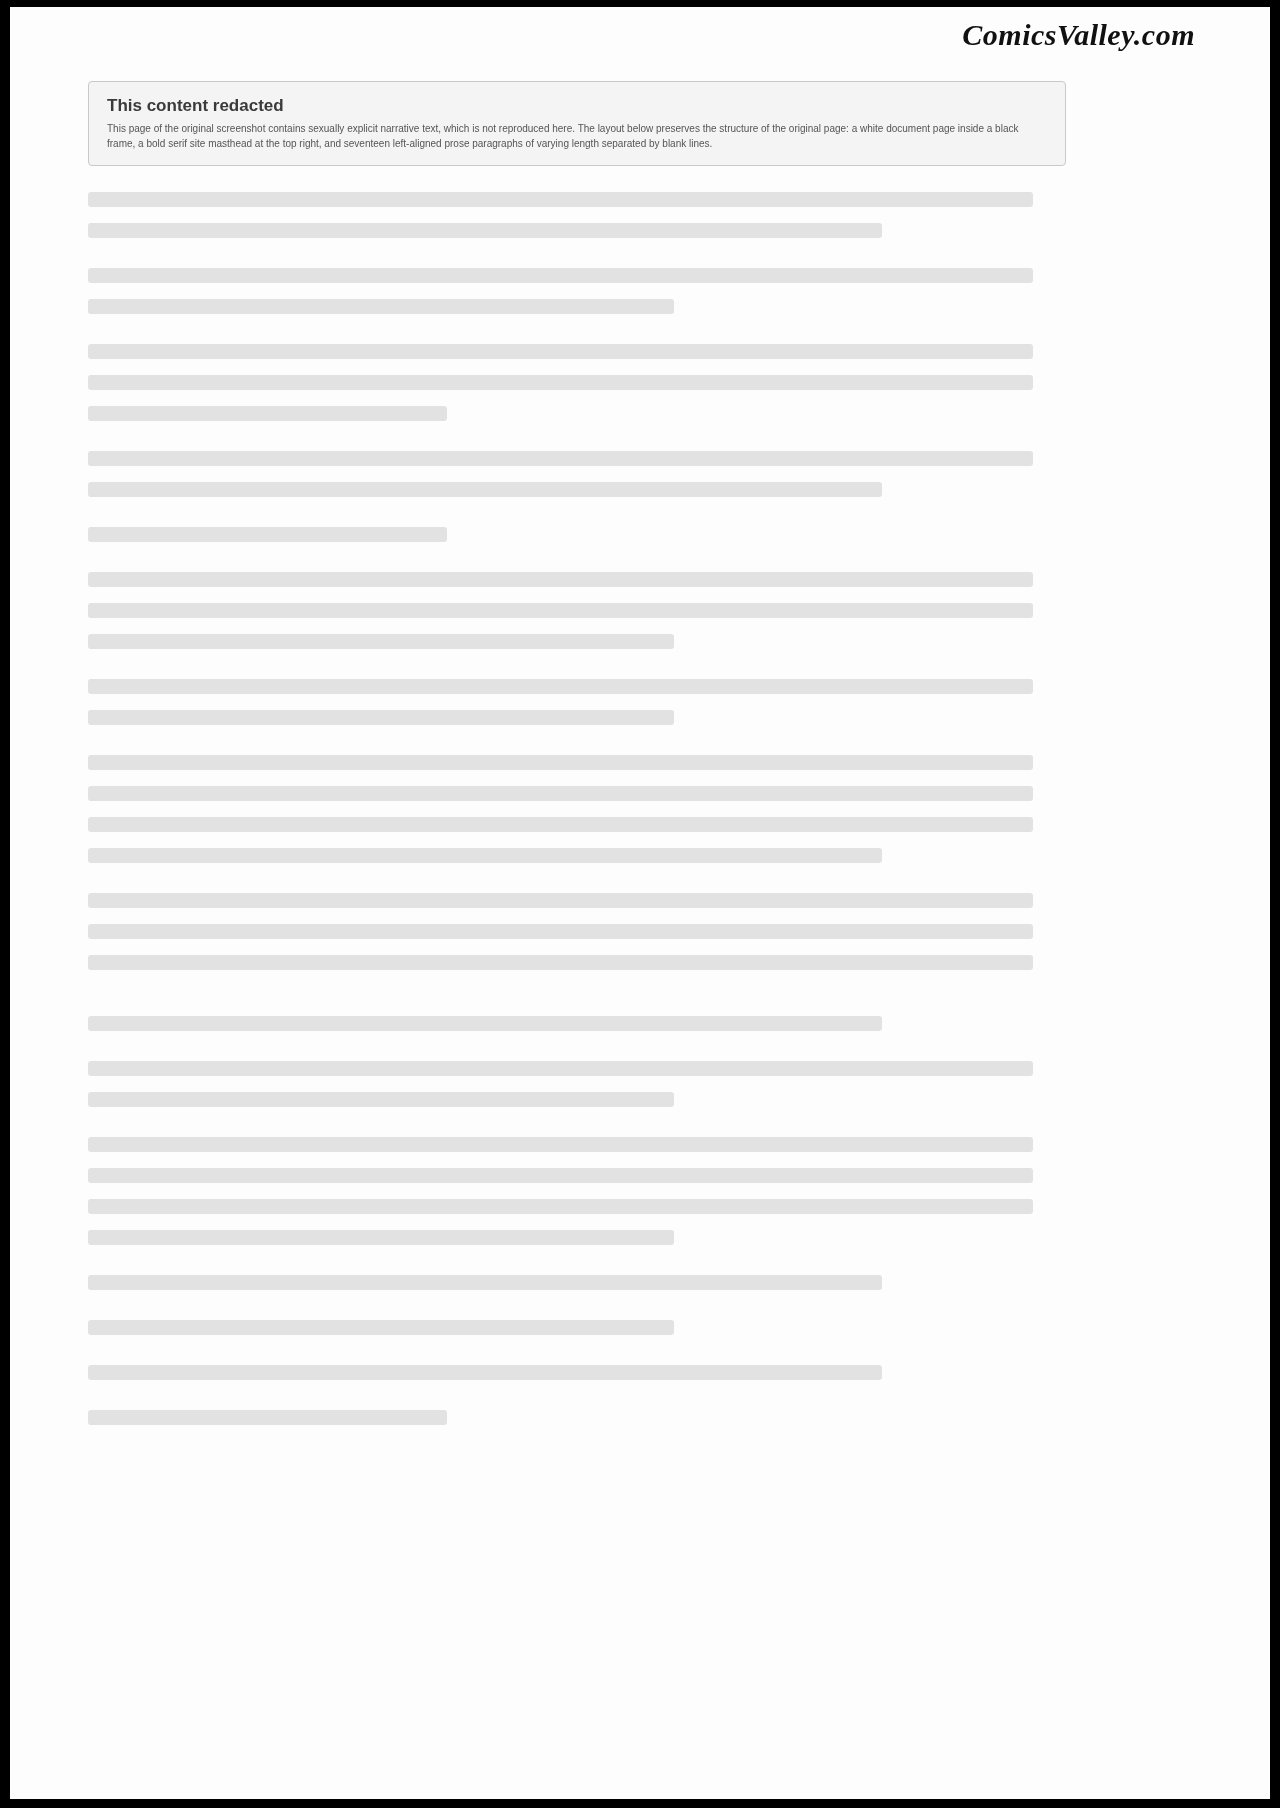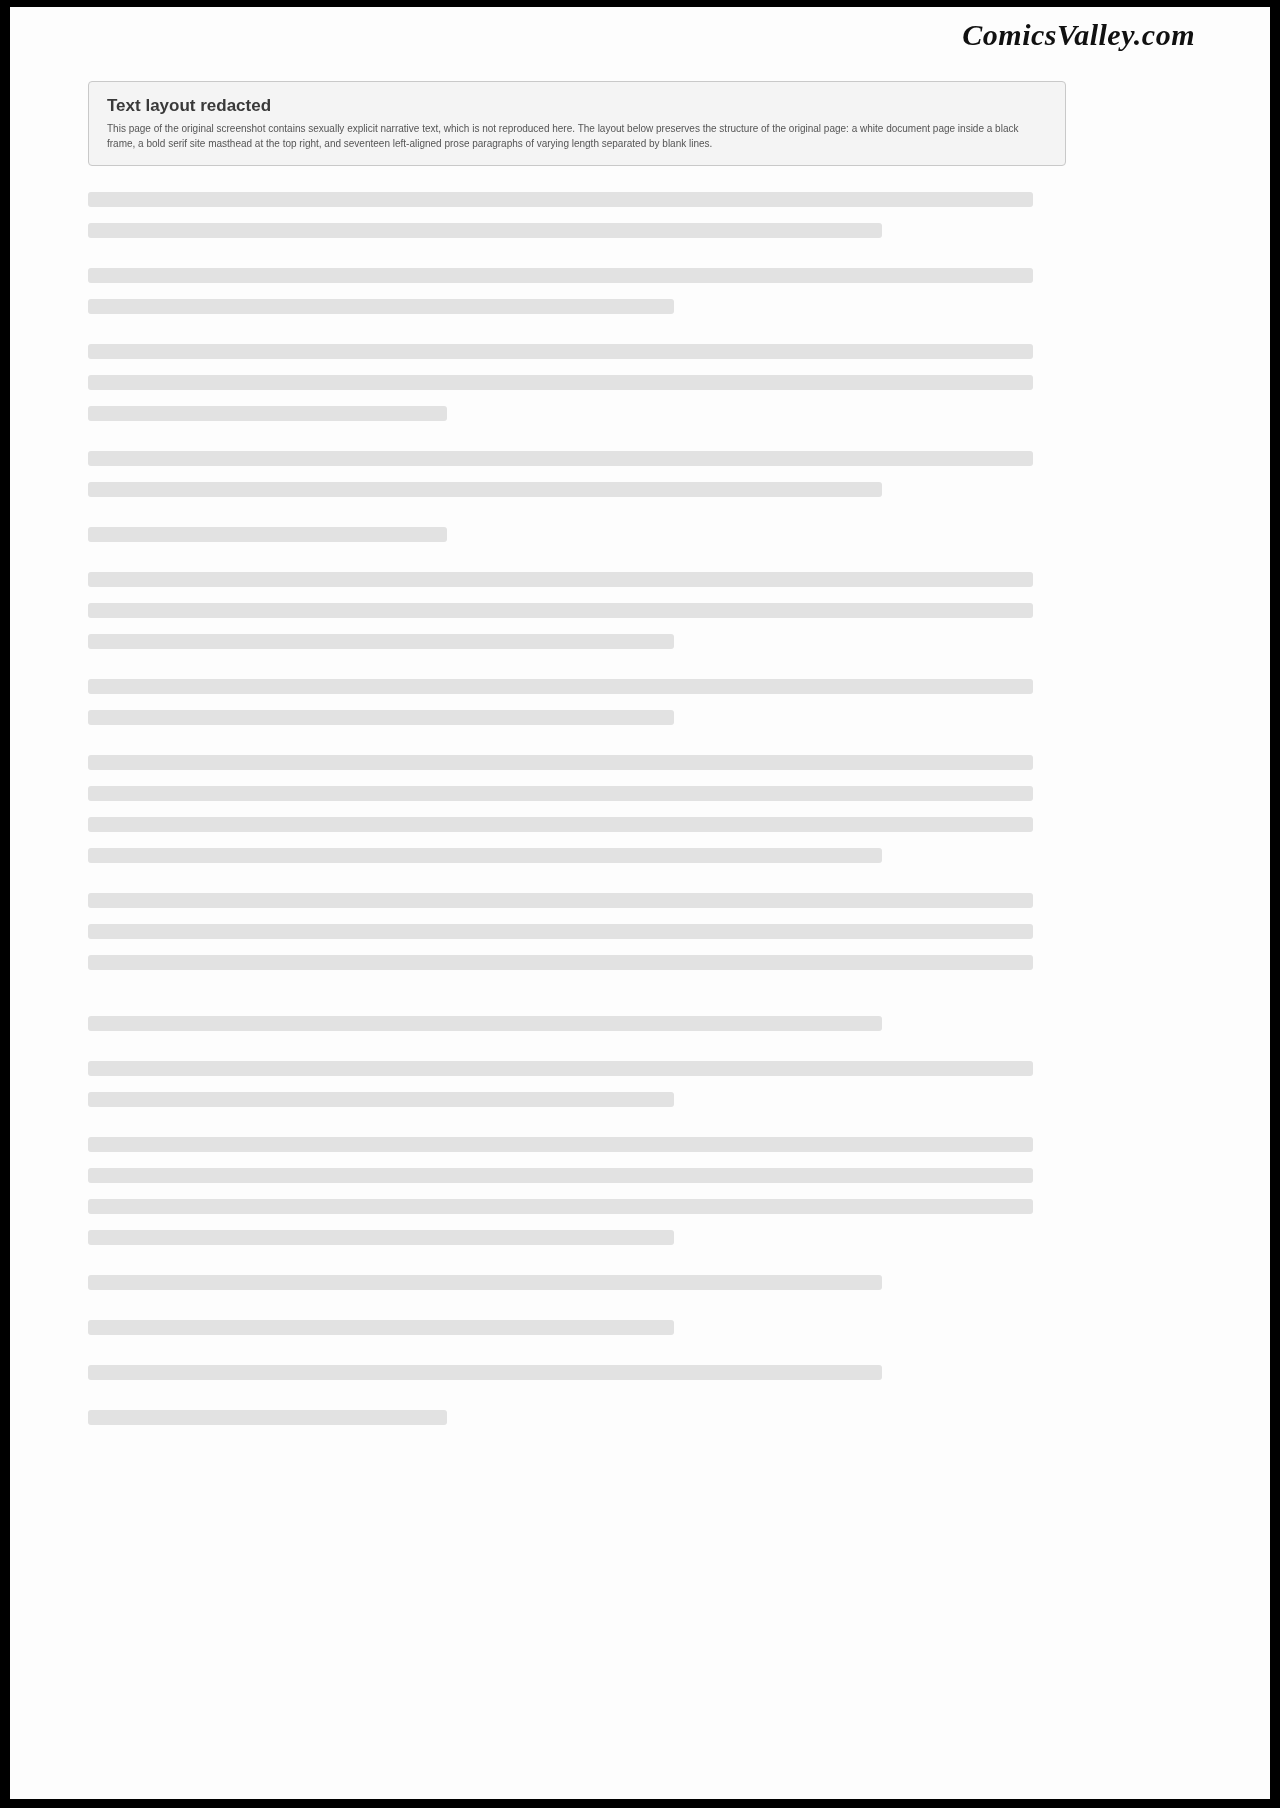--- a/index.html
+++ b/index.html
@@ -79,21 +79,21 @@
 </style>
 </head>
 <body>
 
 <div class="frame">
   <div class="page">
 
     <div class="masthead">ComicsValley.com</div>
 
     <div class="notice">
-      <div class="notice-title">Text layout redacted</div>
+      <div class="notice-title">This content redacted</div>
       <div class="notice-body">This page of the original screenshot contains sexually explicit narrative text, which is not reproduced here. The layout below preserves the structure of the original page: a white document page inside a black frame, a bold serif site masthead at the top right, and seventeen left-aligned prose paragraphs of varying length separated by blank lines.</div>
     </div>
 
     <div class="paragraphs">
         <div class="para">
           <div class="line full"></div>
           <div class="line mid"></div>
         </div>
         <div class="para">
           <div class="line full"></div>

